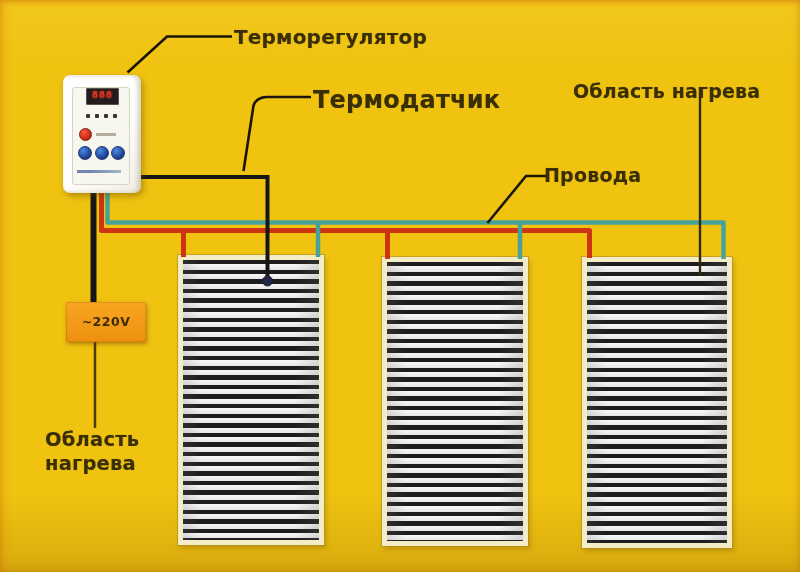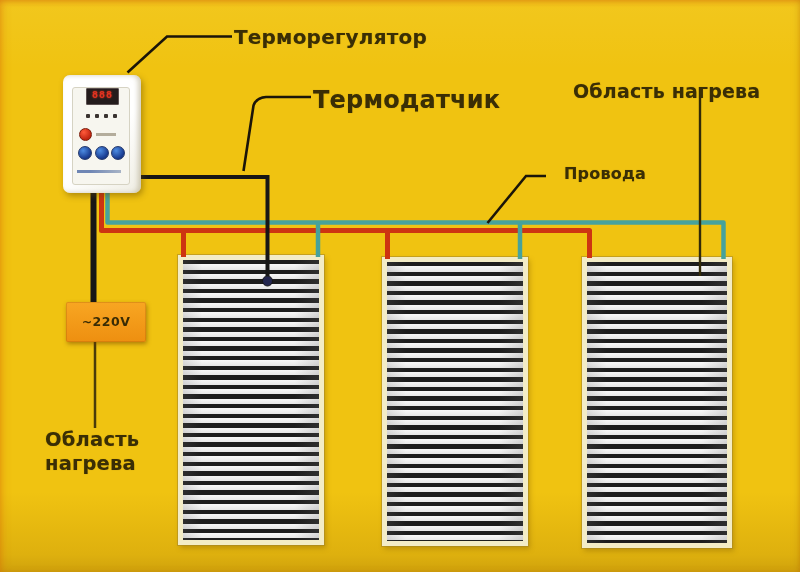--- a/index.html
+++ b/index.html
@@ -23,21 +23,21 @@
     position:absolute;
     color:#3a2e05;
     font-weight:bold;
     white-space:nowrap;
     letter-spacing:.2px;
     text-shadow:0 0 1px rgba(58,46,5,.35);
   }
   .lbl-thermoreg{left:234px;top:25px;font-size:20px;}
   .lbl-thermosensor{left:313px;top:86px;font-size:24px;}
   .lbl-heatarea{left:573px;top:60px;font-size:19px;margin-top:20px;}
-  .lbl-wires{left:564px;top:164px;font-size:16px;text-align:center;}
+  .lbl-wires{left:544px;top:164px;font-size:19px;text-align:center;}
   .lbl-power{left:45px;top:428px;font-size:19.5px;line-height:24px;}
   .lbl-power span{display:block;}
 
   
   .panel{
     position:absolute;
     box-sizing:border-box;
     border:5px solid #f3ecc6;
     background:
       linear-gradient(90deg, rgba(110,110,110,.20) 0%, rgba(255,255,255,0) 14%, rgba(255,255,255,0) 82%, rgba(110,110,110,.22) 100%),

